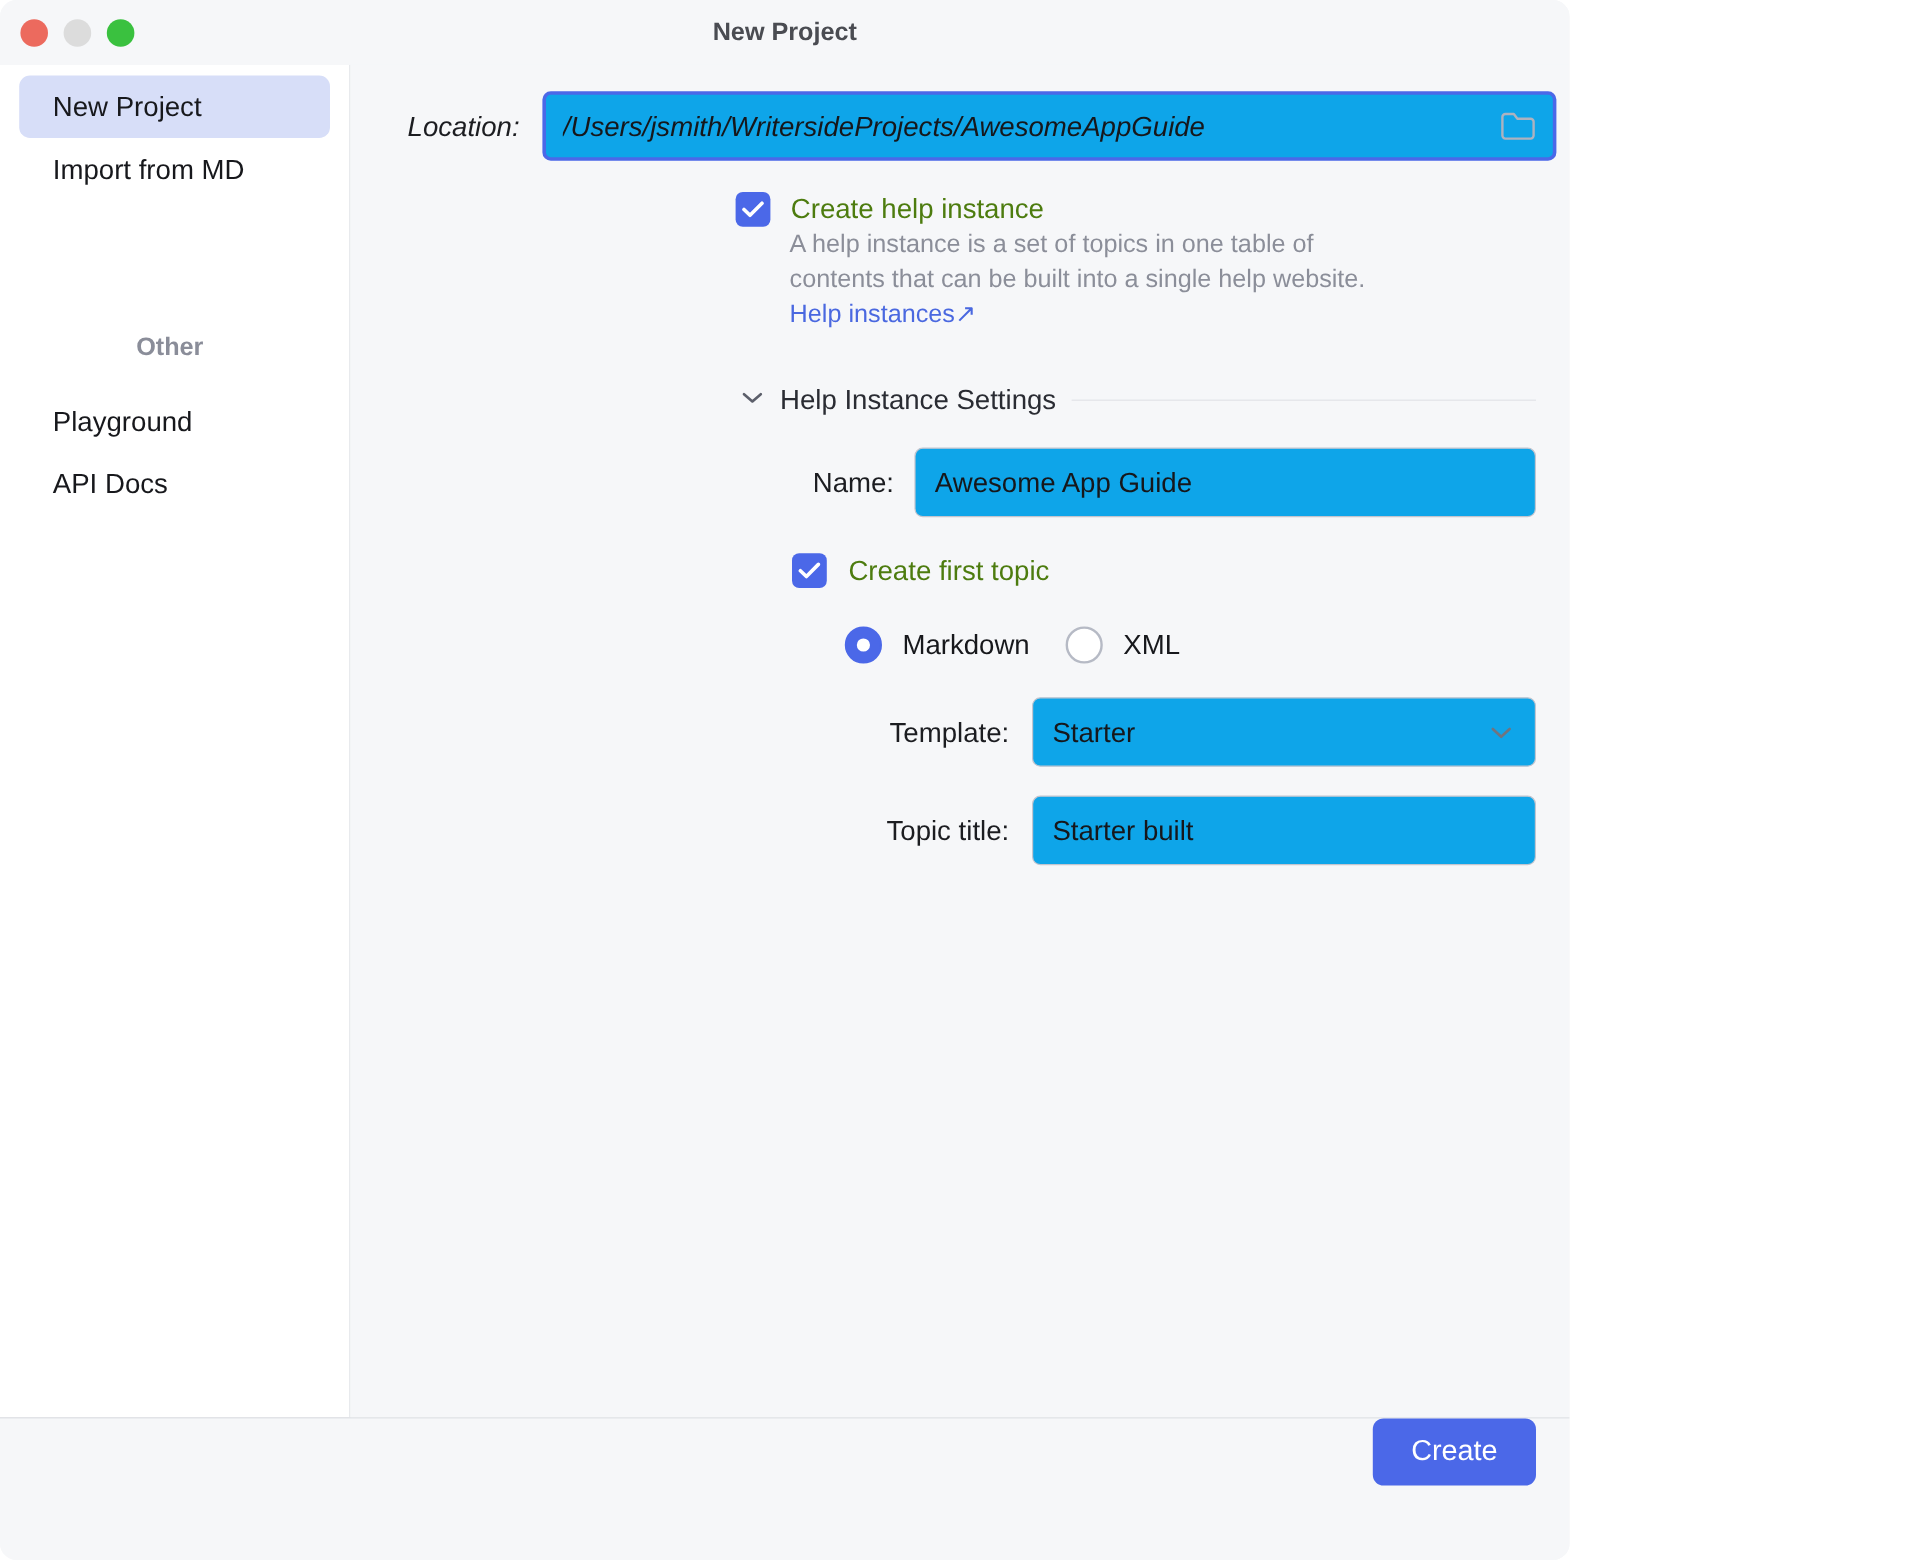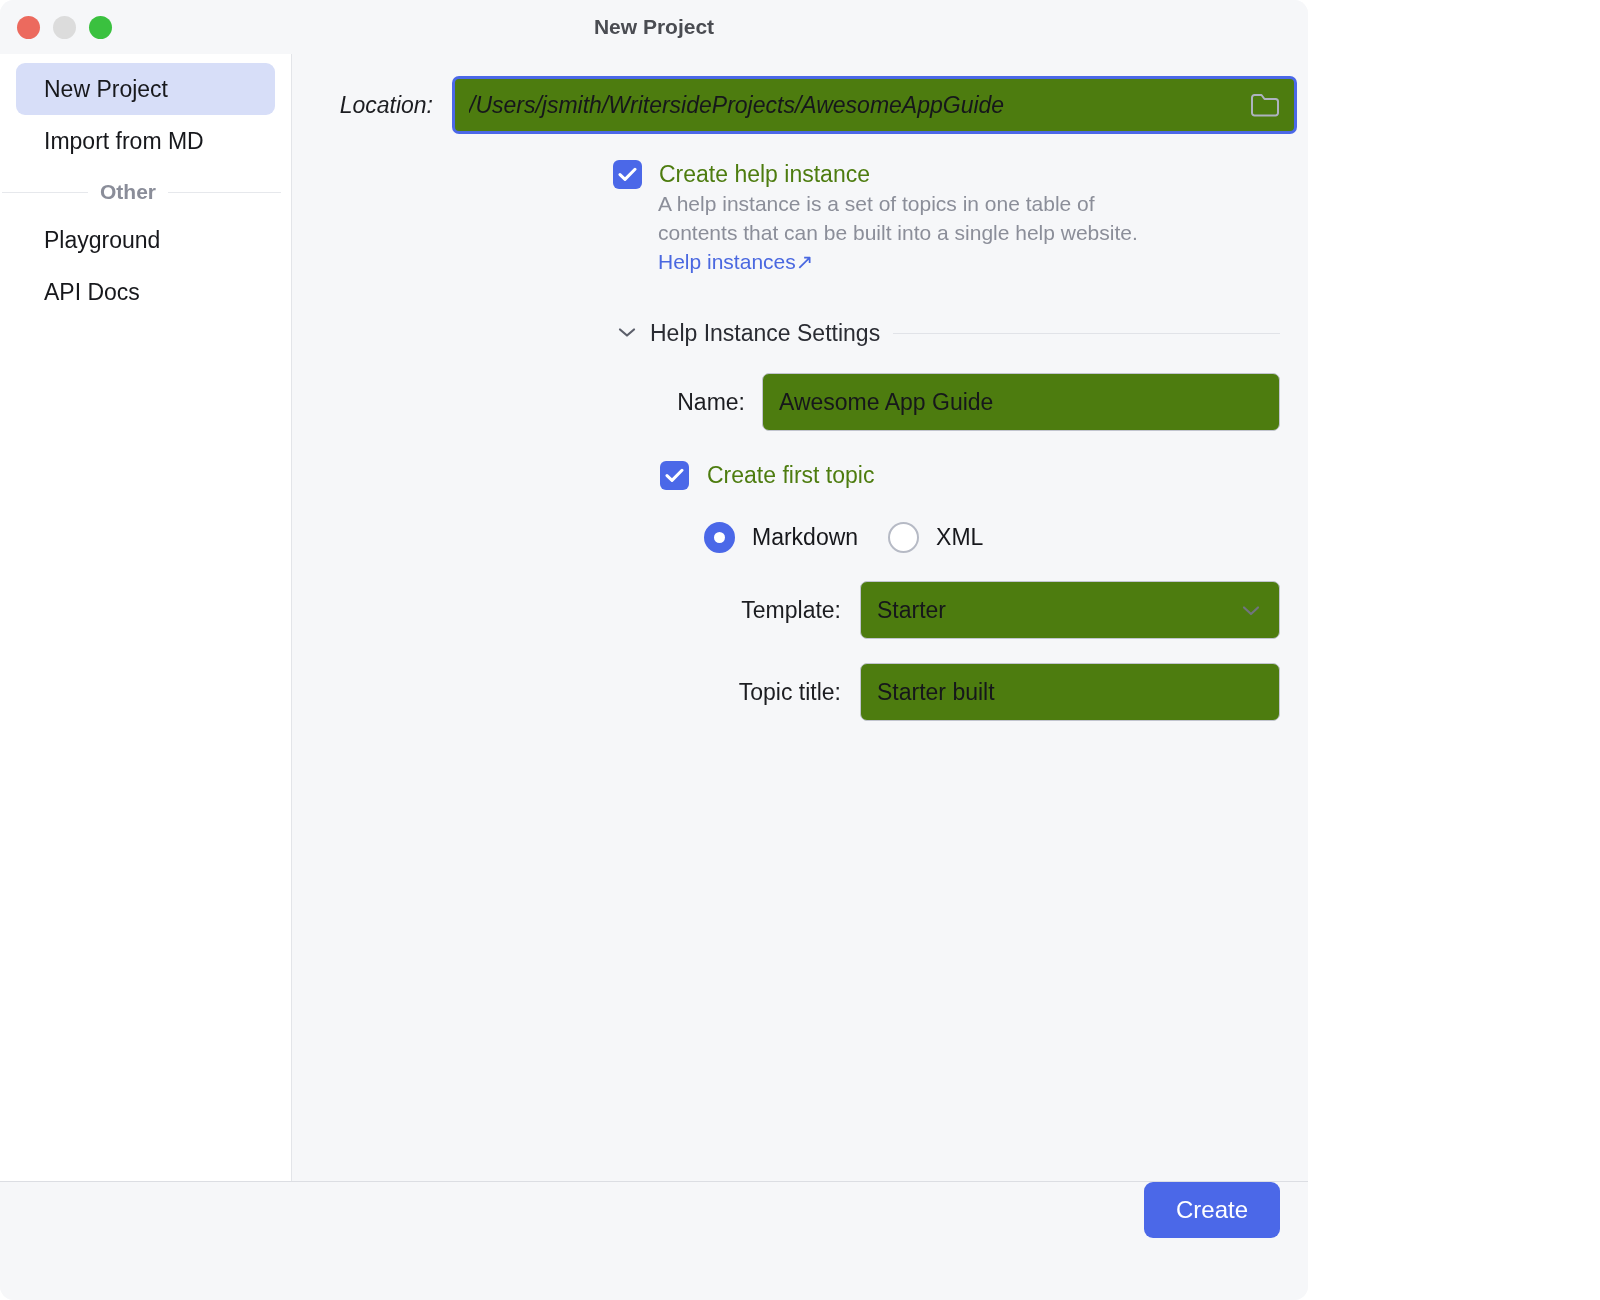--- a/index.html
+++ b/index.html
@@ -93,20 +93,21 @@
   }
   .side-item.selected {
     background: #d7def8;
   }
   .side-divider {
     display: flex;
     align-items: center;
     gap: 12px;
     margin: 13px 10px 10px 0;
     padding-left: 2px;
+    flex-direction: column;
   }
   .side-divider .line {
     height: 1px;
     background: #e6e8ec;
     flex: 1 1 auto;
   }
   .side-divider .line.short { flex: 0 0 86px; }
   .side-divider .cap {
     font-size: 21px;
     font-weight: bold;
@@ -142,21 +143,21 @@
   .loc-label {
     width: 160px;
     text-align: right;
     padding-right: 19px;
     box-sizing: border-box;
   }
   .field {
     position: relative;
     flex: 1 1 auto;
     height: 58px;
-    background: #4d7c0f;
+    background: #0ea5e9;
     border: 1px solid #c2c5cf;
     border-radius: 7px;
     display: flex;
     align-items: center;
     padding: 0 16px;
     box-sizing: border-box;
     font-size: 23px;
     color: #16171b;
     min-width: 0;
   }

